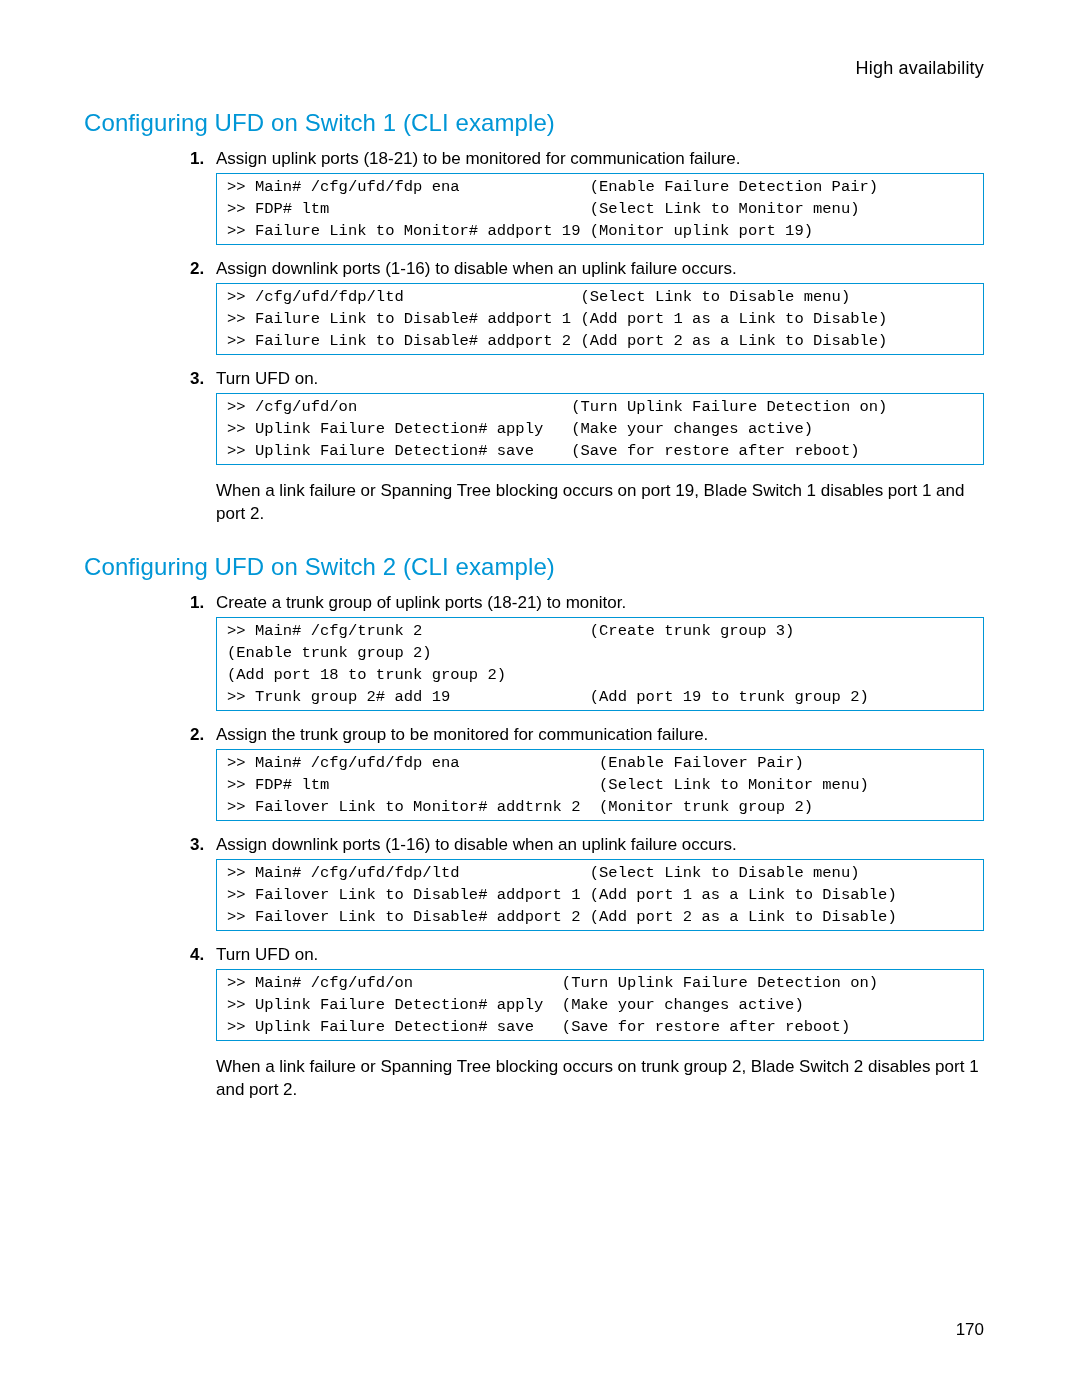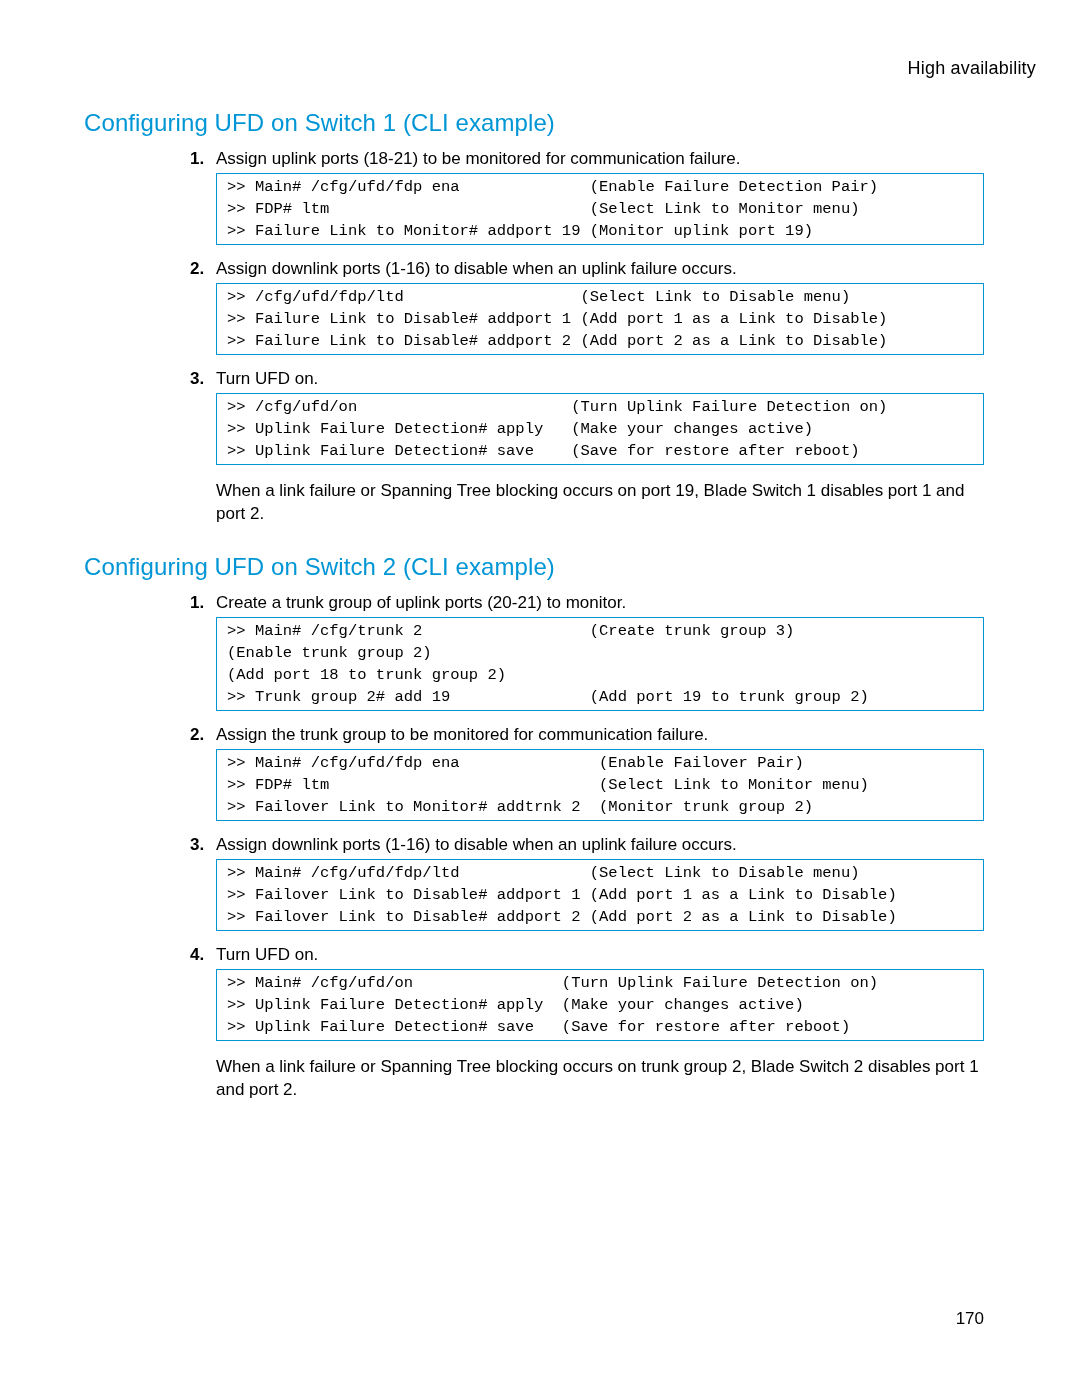--- a/index.html
+++ b/index.html
@@ -7,21 +7,21 @@
     padding: 0;
     background: #fff;
     font-family: Arial, Helvetica, sans-serif;
     color: #000;
   }
   .page {
     width: 1080px;
     height: 1397px;
     position: relative;
     box-sizing: border-box;
-    padding: 58px 44px 0 84px;
+    padding: 58px 96px 0 84px;
   }
   .header-right {
     text-align: right;
     font-size: 18px;
     font-weight: 300;
     margin-bottom: 30px;
     letter-spacing: 0.2px;
   }
   h2.section-title {
     font-family: Arial, Helvetica, sans-serif;
@@ -72,21 +72,21 @@
   }
   .para {
     margin: 0 0 28px 132px;
     font-size: 17px;
     font-weight: 300;
     line-height: 23px;
     width: 768px;
   }
   .page-num {
     position: absolute;
-    bottom: 68px;
+    bottom: 57px;
     right: 96px;
     font-size: 17px;
     font-weight: 300;
   }
 </style>
 </head>
 <body>
 
 <div class="page">
 
@@ -123,21 +123,21 @@
     <div class="row"><span class="cmd">&gt;&gt; Uplink Failure Detection# apply   </span><span class="desc">(Make your changes active)</span></div>
     <div class="row"><span class="cmd">&gt;&gt; Uplink Failure Detection# save    </span><span class="desc">(Save for restore after reboot)</span></div>
   </div>
 
   <div class="para">When a link failure or Spanning Tree blocking occurs on port 19, Blade Switch 1 disables port 1 and port 2.</div>
 
   <h2 class="section-title">Configuring UFD on Switch 2 (CLI example)</h2>
 
   <div class="step">
     <span class="step-num">1.</span>
-    <span class="step-text">Create a trunk group of uplink ports (20-21) to monitor.</span>
+    <span class="step-text">Create a trunk group of uplink ports (18-21) to monitor.</span>
   </div>
   <div class="codebox">
     <div class="row"><span class="cmd">&gt;&gt; Main# /cfg/trunk 2                  </span><span class="desc">(Create trunk group 3)</span></div>
     <div class="row"><span class="desc">(Enable trunk group 2)</span></div>
     <div class="row"><span class="desc">(Add port 18 to trunk group 2)</span></div>
     <div class="row"><span class="cmd">&gt;&gt; Trunk group 2# add 19               </span><span class="desc">(Add port 19 to trunk group 2)</span></div>
   </div>
 
   <div class="step">
     <span class="step-num">2.</span>

